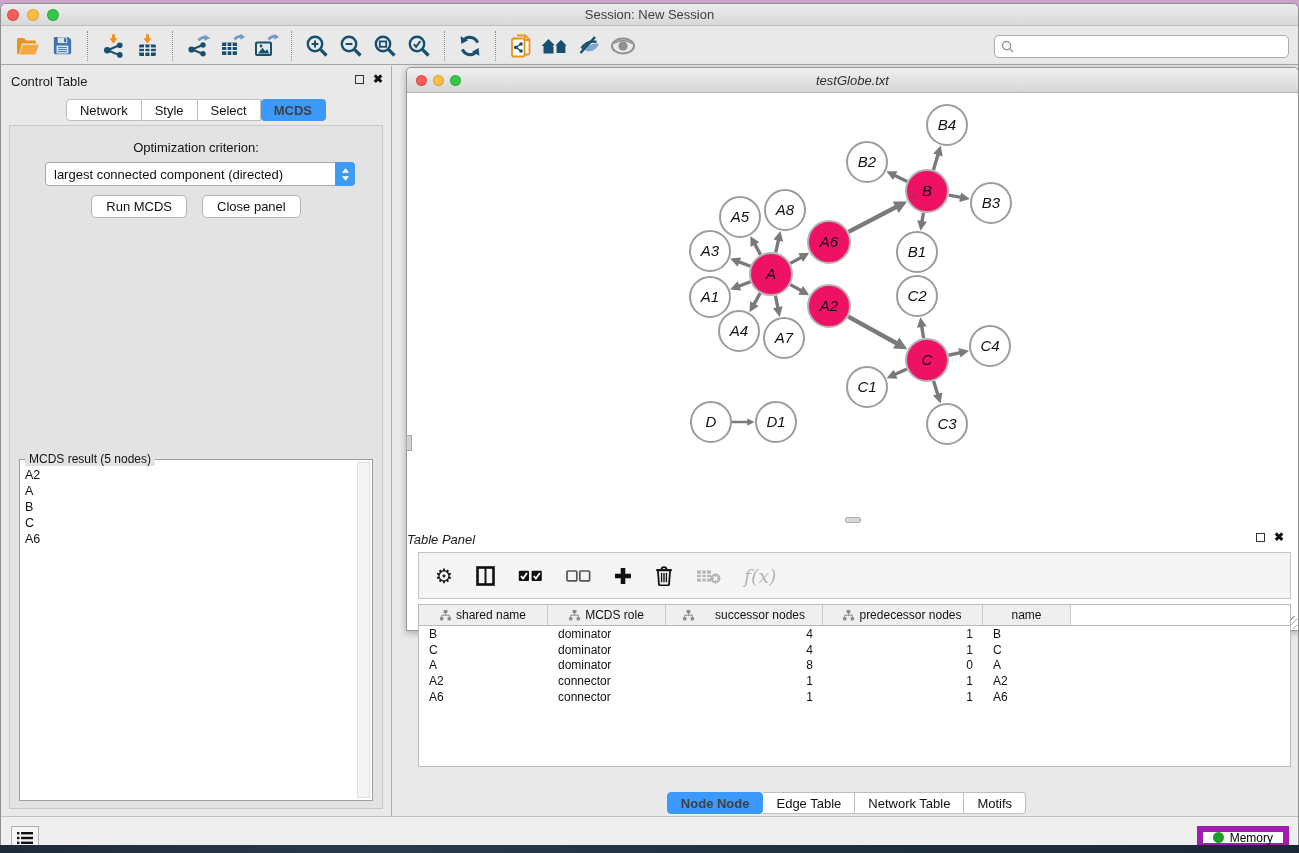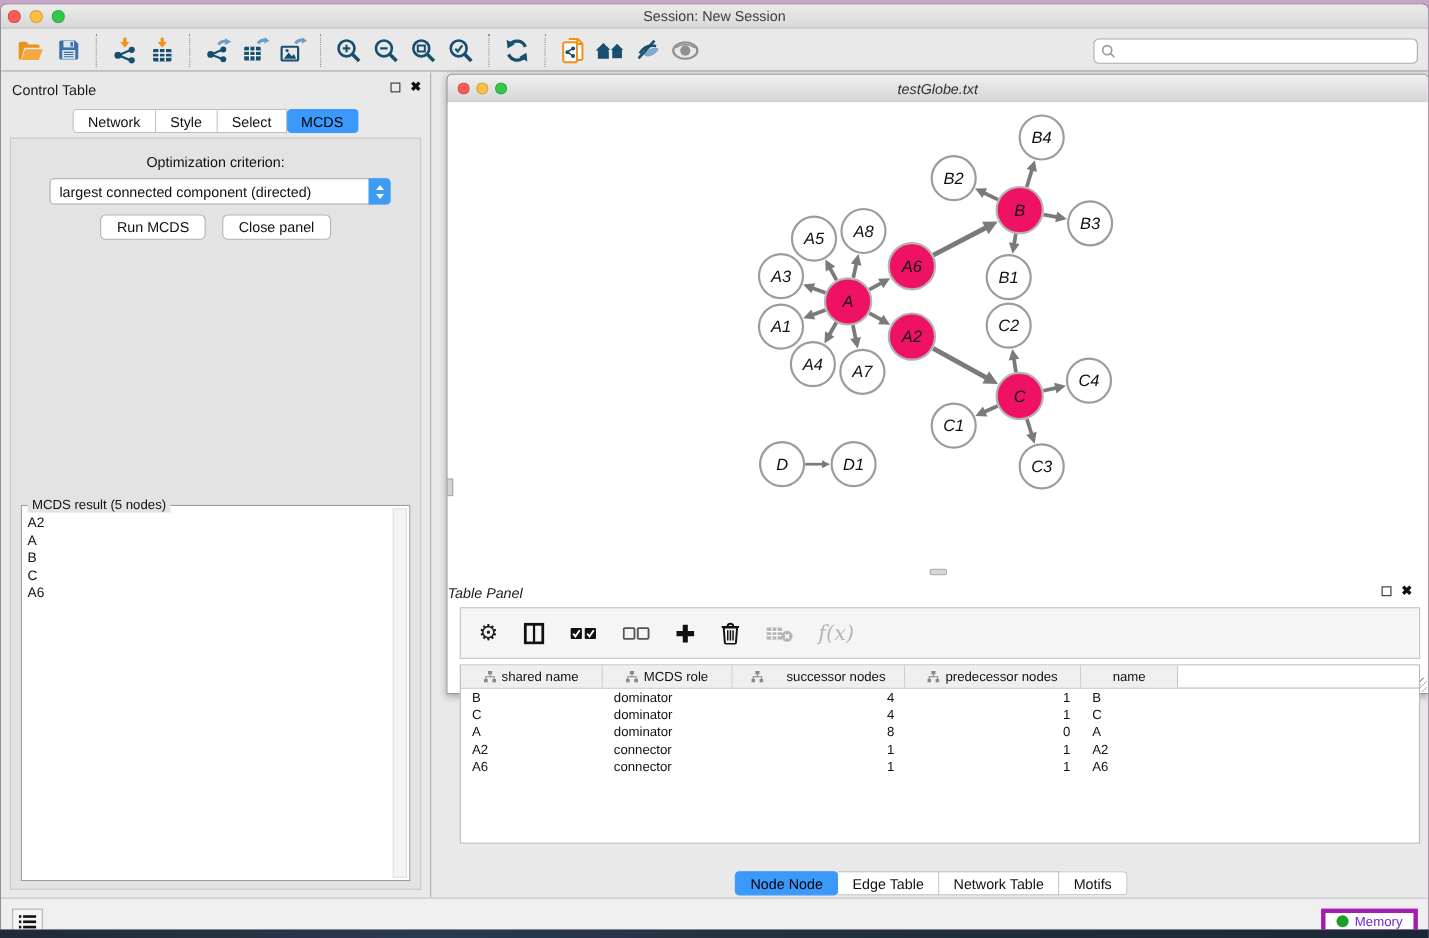--- a/index.html
+++ b/index.html
@@ -28,21 +28,21 @@
   .panel-head{position:relative;height:28px;}
   .panel-head .ptitle{position:absolute;left:10px;top:8px;font-size:13px;color:#1b1b1b;}
   .panel-icons{position:absolute;right:8px;top:7px;display:flex;gap:9px;align-items:center;}
   .float-ic{width:9px;height:9px;border:1.6px solid #333;display:inline-block;}
   .close-ic{font-size:12px;font-weight:bold;color:#111;line-height:12px;}
   .segbar{display:flex;justify-content:center;}
   .seg{font-size:13px;padding:2px 13px;background:#fff;border:1px solid #BEBEBE;border-left:none;
        color:#111;height:22px;display:flex;align-items:center;}
   .seg:first-child{border-left:1px solid #BEBEBE;border-radius:4px 0 0 4px;}
   .seg:last-child{border-radius:0 4px 4px 0;}
-  .seg.active{background:#3B99FC;color:#000000;border-color:#3B99FC;border-radius:4px;}
+  .seg.active{background:#3B99FC;color:#404040;border-color:#3B99FC;border-radius:4px;font-weight:bold;}
   #cp-tabs{position:absolute;left:0;right:0;top:33px;}
   #cp-body{position:absolute;left:8px;right:8px;top:59px;bottom:7px;background:#E3E3E3;border:1px solid #C9C9C9;}
   #opt-label{position:absolute;left:0;right:0;top:14px;text-align:center;font-size:13px;color:#111;}
   #criterion{position:absolute;left:35px;right:27px;top:36px;height:24px;background:#fff;
              border:1px solid #A9A9A9;border-radius:4px;display:flex;align-items:center;}
   #criterion .val{flex:1;font-size:13px;padding-left:8px;color:#111;white-space:nowrap;overflow:hidden;}
   #criterion .step{width:20px;height:24px;margin:-1px -1px -1px 0;background:#3E9BF4;border-radius:0 4px 4px 0;
                    display:flex;align-items:center;justify-content:center;}
   .btnrow{position:absolute;left:0;right:0;top:69px;display:flex;justify-content:center;gap:15px;}
   .pushbtn{background:#fff;border:1px solid #B4B4B4;border-radius:5px;font-size:13px;color:#111;
@@ -77,22 +77,22 @@
   .thead{display:flex;height:21px;border-bottom:1px solid #B9B9B9;background:#fff;}
   .th{display:flex;align-items:center;justify-content:center;gap:5px;background:#EFEFEF;
       border-right:1px solid #C9C9C9;font-size:12px;color:#111;height:100%;}
   .trow{display:flex;height:15.7px;align-items:center;}
   .td{font-size:12px;color:#111;overflow:hidden;white-space:nowrap;}
   #tp-tabs{position:absolute;left:0;right:0;top:268px;}
   
   #statusbar{position:absolute;left:0;right:0;top:812px;height:33px;background:#EFEFEF;border-top:1px solid #C3C3C3;}
   #list-btn{position:absolute;left:10px;top:9px;width:28px;height:23px;background:#F5F5F5;border:1px solid #AFAFAF;
             display:flex;align-items:center;justify-content:center;}
-  #memory-btn{position:absolute;right:9px;top:9px;height:23px;background:#FDFDFD;border:4px solid #a21caf;
-              display:flex;align-items:center;gap:6px;padding:0 10px;font-size:12px;color:#6d28d9;}
+  #memory-btn{position:absolute;right:9px;top:9px;height:23px;background:#FDFDFD;border:6px solid #a21caf;
+              display:flex;align-items:center;gap:6px;padding:0 10px;font-size:12px;color:#000000;}
   #memory-btn .dot{width:11px;height:11px;border-radius:50%;background:#1F9D2C;}
   #desk-bottom{position:absolute;left:0;top:845px;width:100%;height:8px;
                background:linear-gradient(90deg,#1E2A39,#2A3A4E 30%,#20303F 60%,#1B2736);}
 </style>
 </head>
 <body>
 
 <div id="root">
 <div id="appwin">
 

